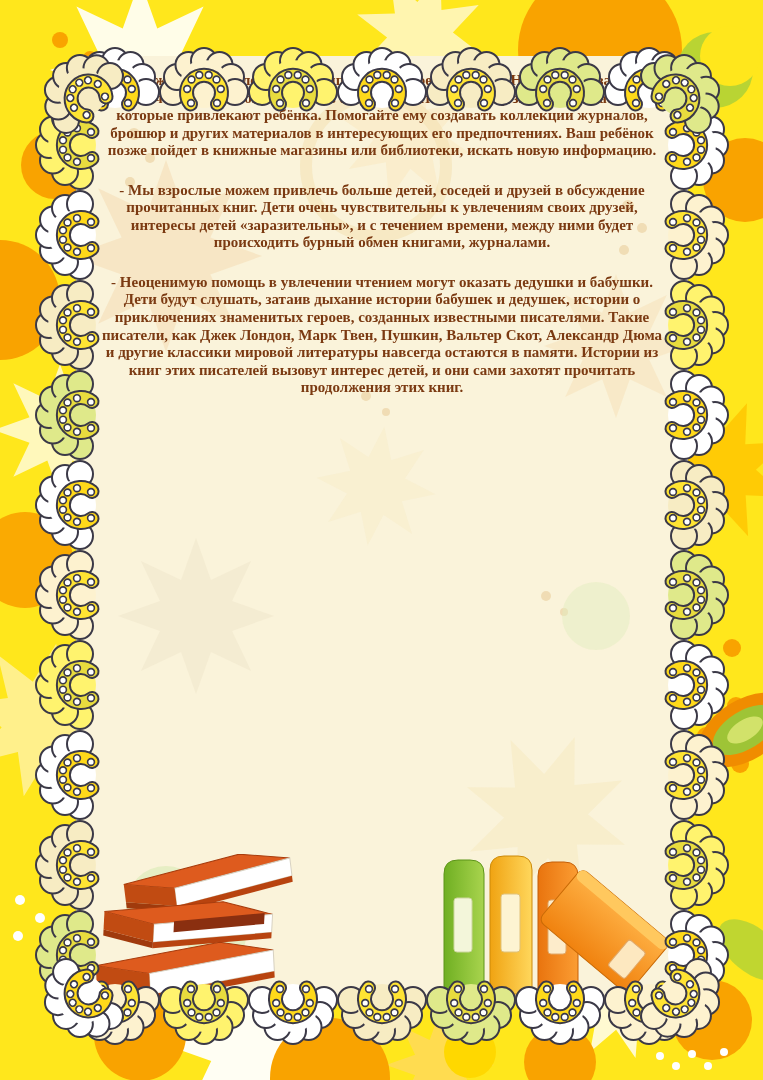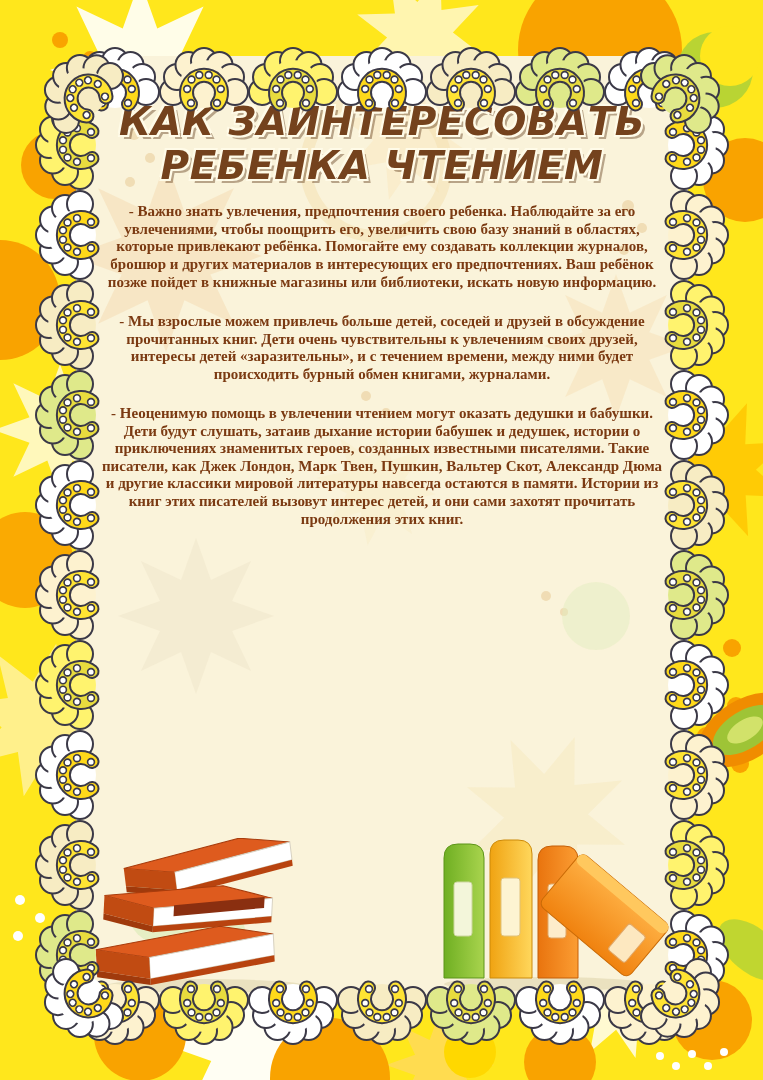--- a/index.html
+++ b/index.html
@@ -133,24 +133,20 @@
         <circle cx="488" cy="556" r="4"></circle>
     </g>
     <g fill="#e2edbe" opacity=".8">
       <circle cx="90" cy="850" r="40"></circle>
         <circle cx="140" cy="880" r="30"></circle>
       <circle cx="520" cy="560" r="34" opacity=".6"></circle>
     </g>
   </svg>
 
   <div class="panel-content">
-    <div class="title-block">
-      <div class="title-line">КАК ЗАИНТЕРЕСОВАТЬ</div>
-      <div class="title-line">РЕБЕНКА ЧТЕНИЕМ</div>
-    </div>
 
     <div class="body-text">
       <p>- Важно знать увлечения, предпочтения своего ребенка. Наблюдайте за его увлечениями, чтобы поощрить его, увеличить свою базу знаний в областях, которые привлекают ребёнка. Помогайте ему создавать коллекции журналов, брошюр и других материалов в интересующих его предпочтениях. Ваш ребёнок позже пойдет в книжные магазины или библиотеки, искать новую информацию.</p>
       <p>- Мы взрослые можем привлечь больше детей, соседей и друзей в обсуждение прочитанных книг. Дети очень чувствительны к увлечениям своих друзей, интересы детей «заразительны», и с течением времени, между ними будет происходить бурный обмен книгами, журналами.</p>
       <p>- Неоценимую помощь в увлечении чтением могут оказать дедушки и бабушки. Дети будут слушать, затаив дыхание истории бабушек и дедушек, истории о приключениях знаменитых героев, созданных известными писателями. Такие писатели, как Джек Лондон, Марк Твен, Пушкин, Вальтер Скот, Александр Дюма и другие классики мировой литературы навсегда остаются в памяти. Истории из книг этих писателей вызовут интерес детей, и они сами захотят прочитать продолжения этих книг.</p>
     </div>
 
     <div class="books">
 
       <svg id="book-stack-svg" width="230" height="156" viewBox="0 0 230 156" aria-hidden="true">

